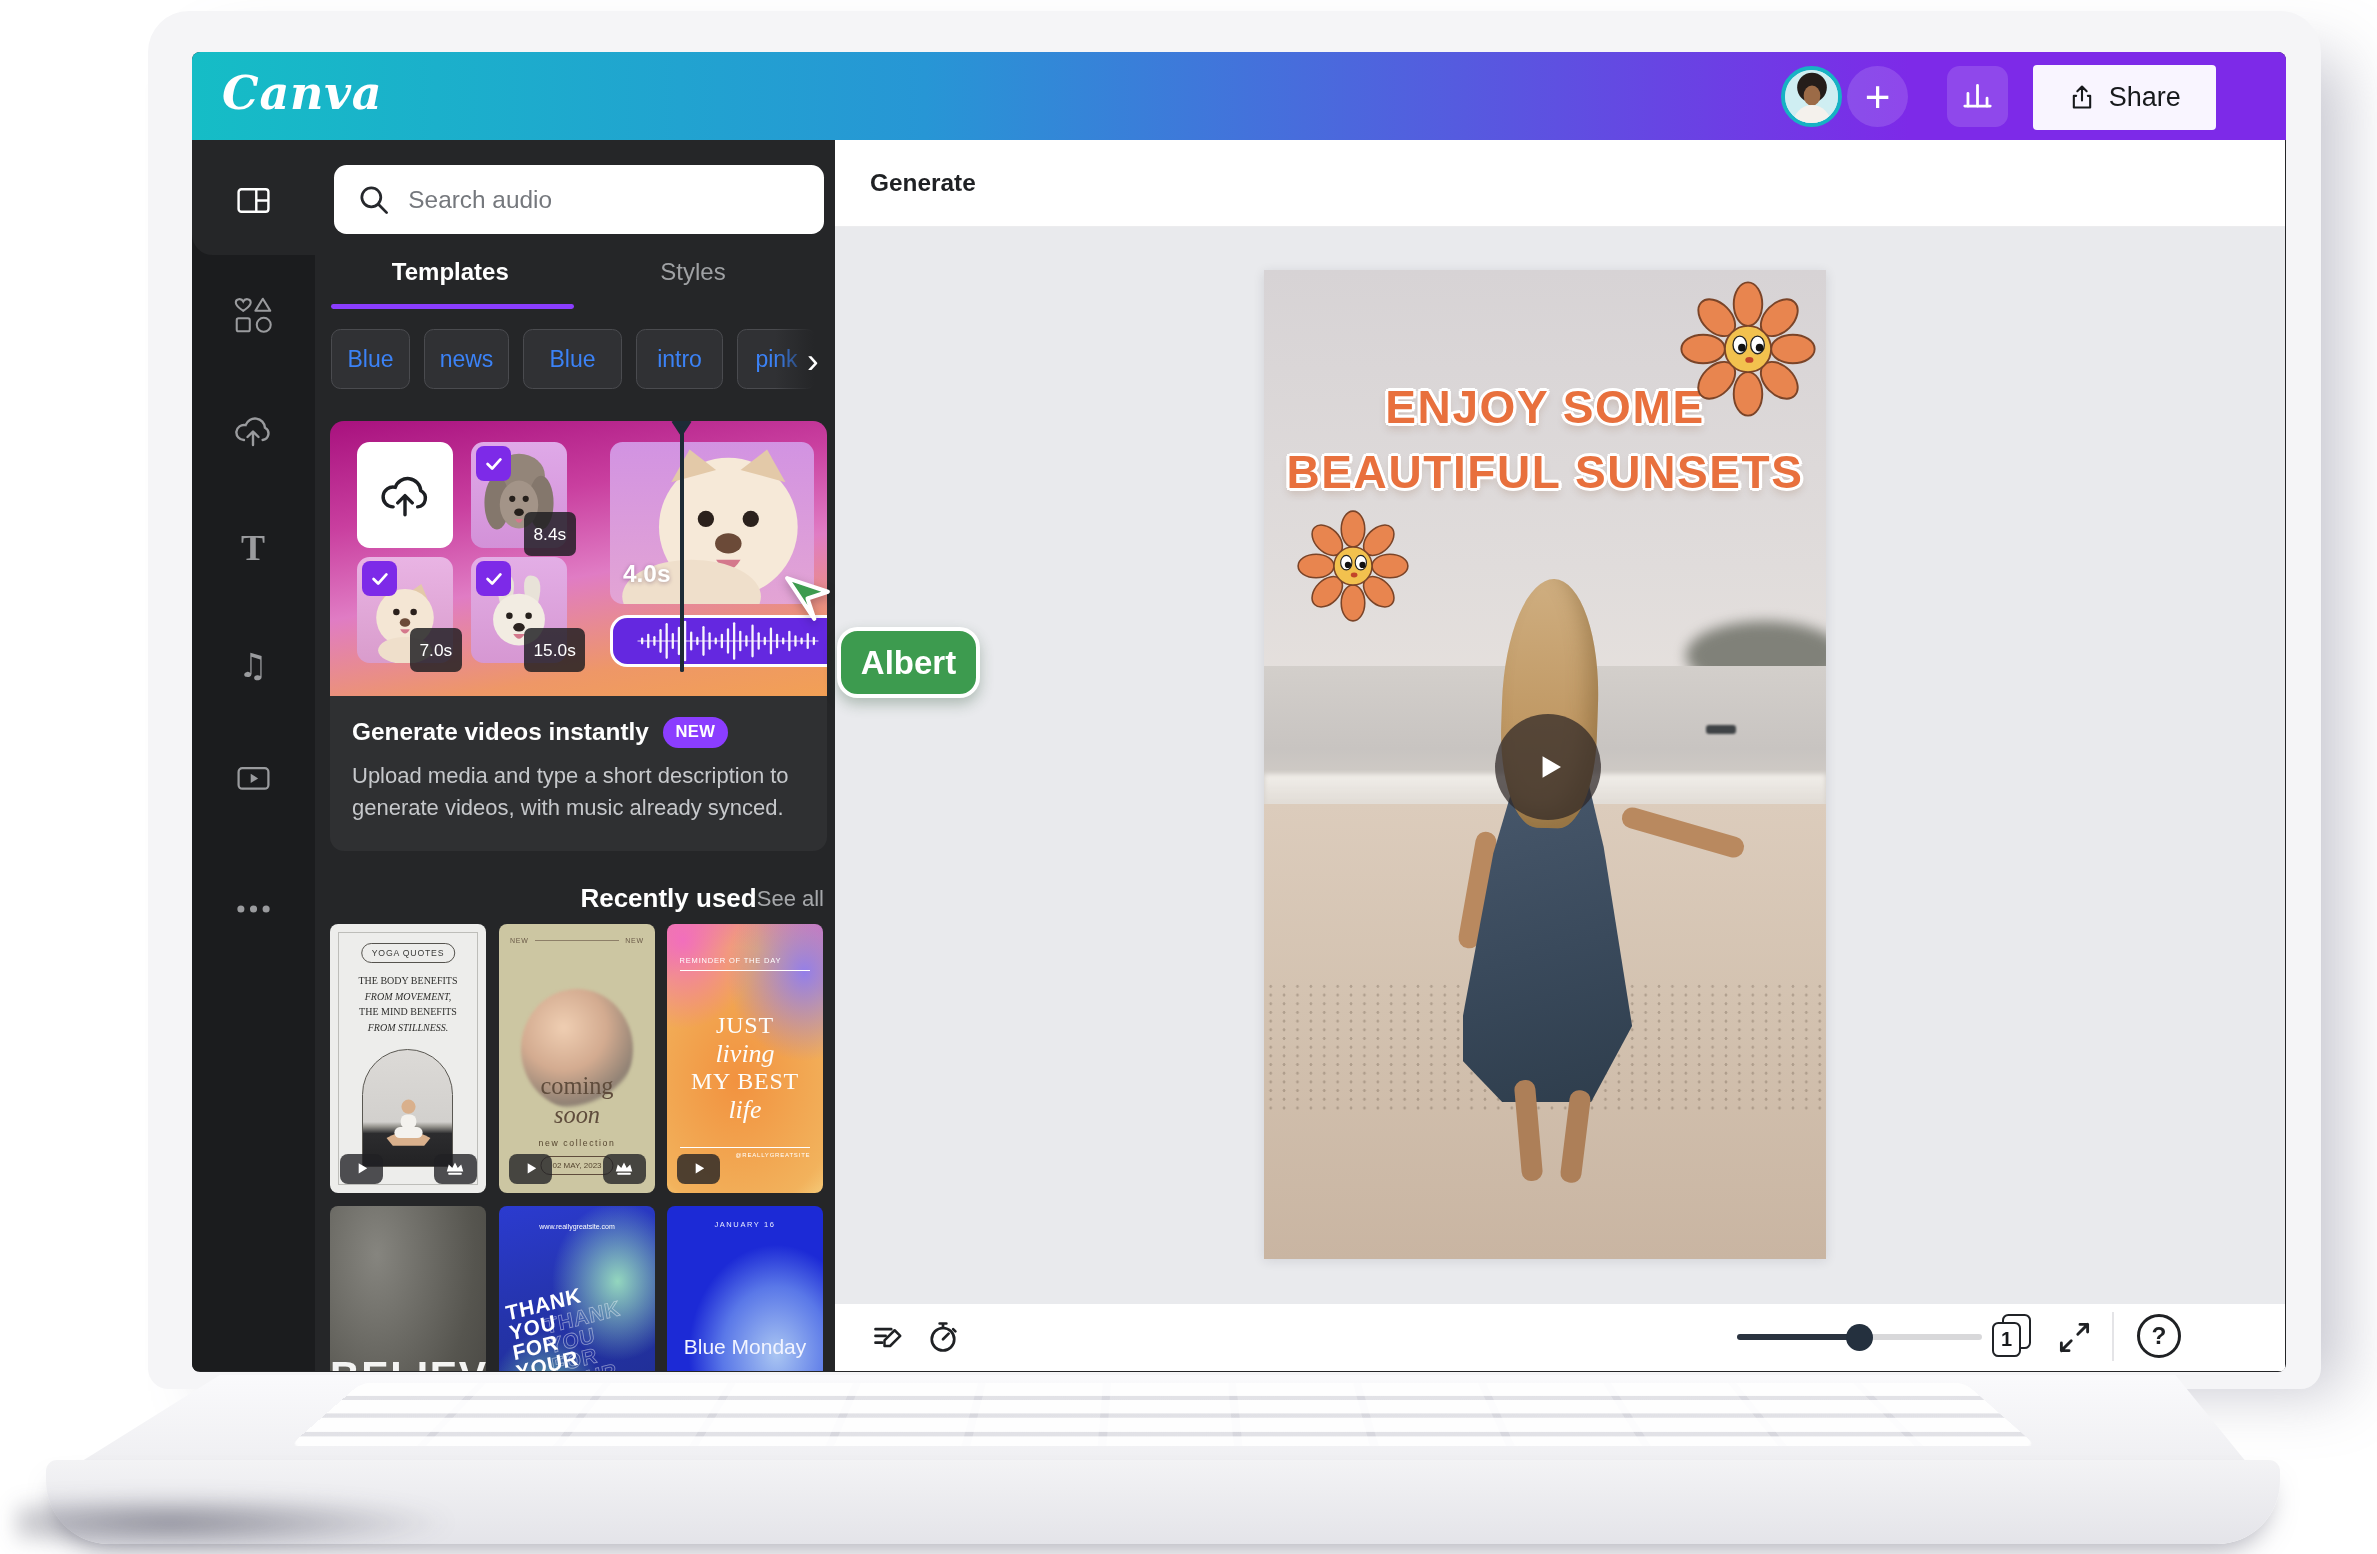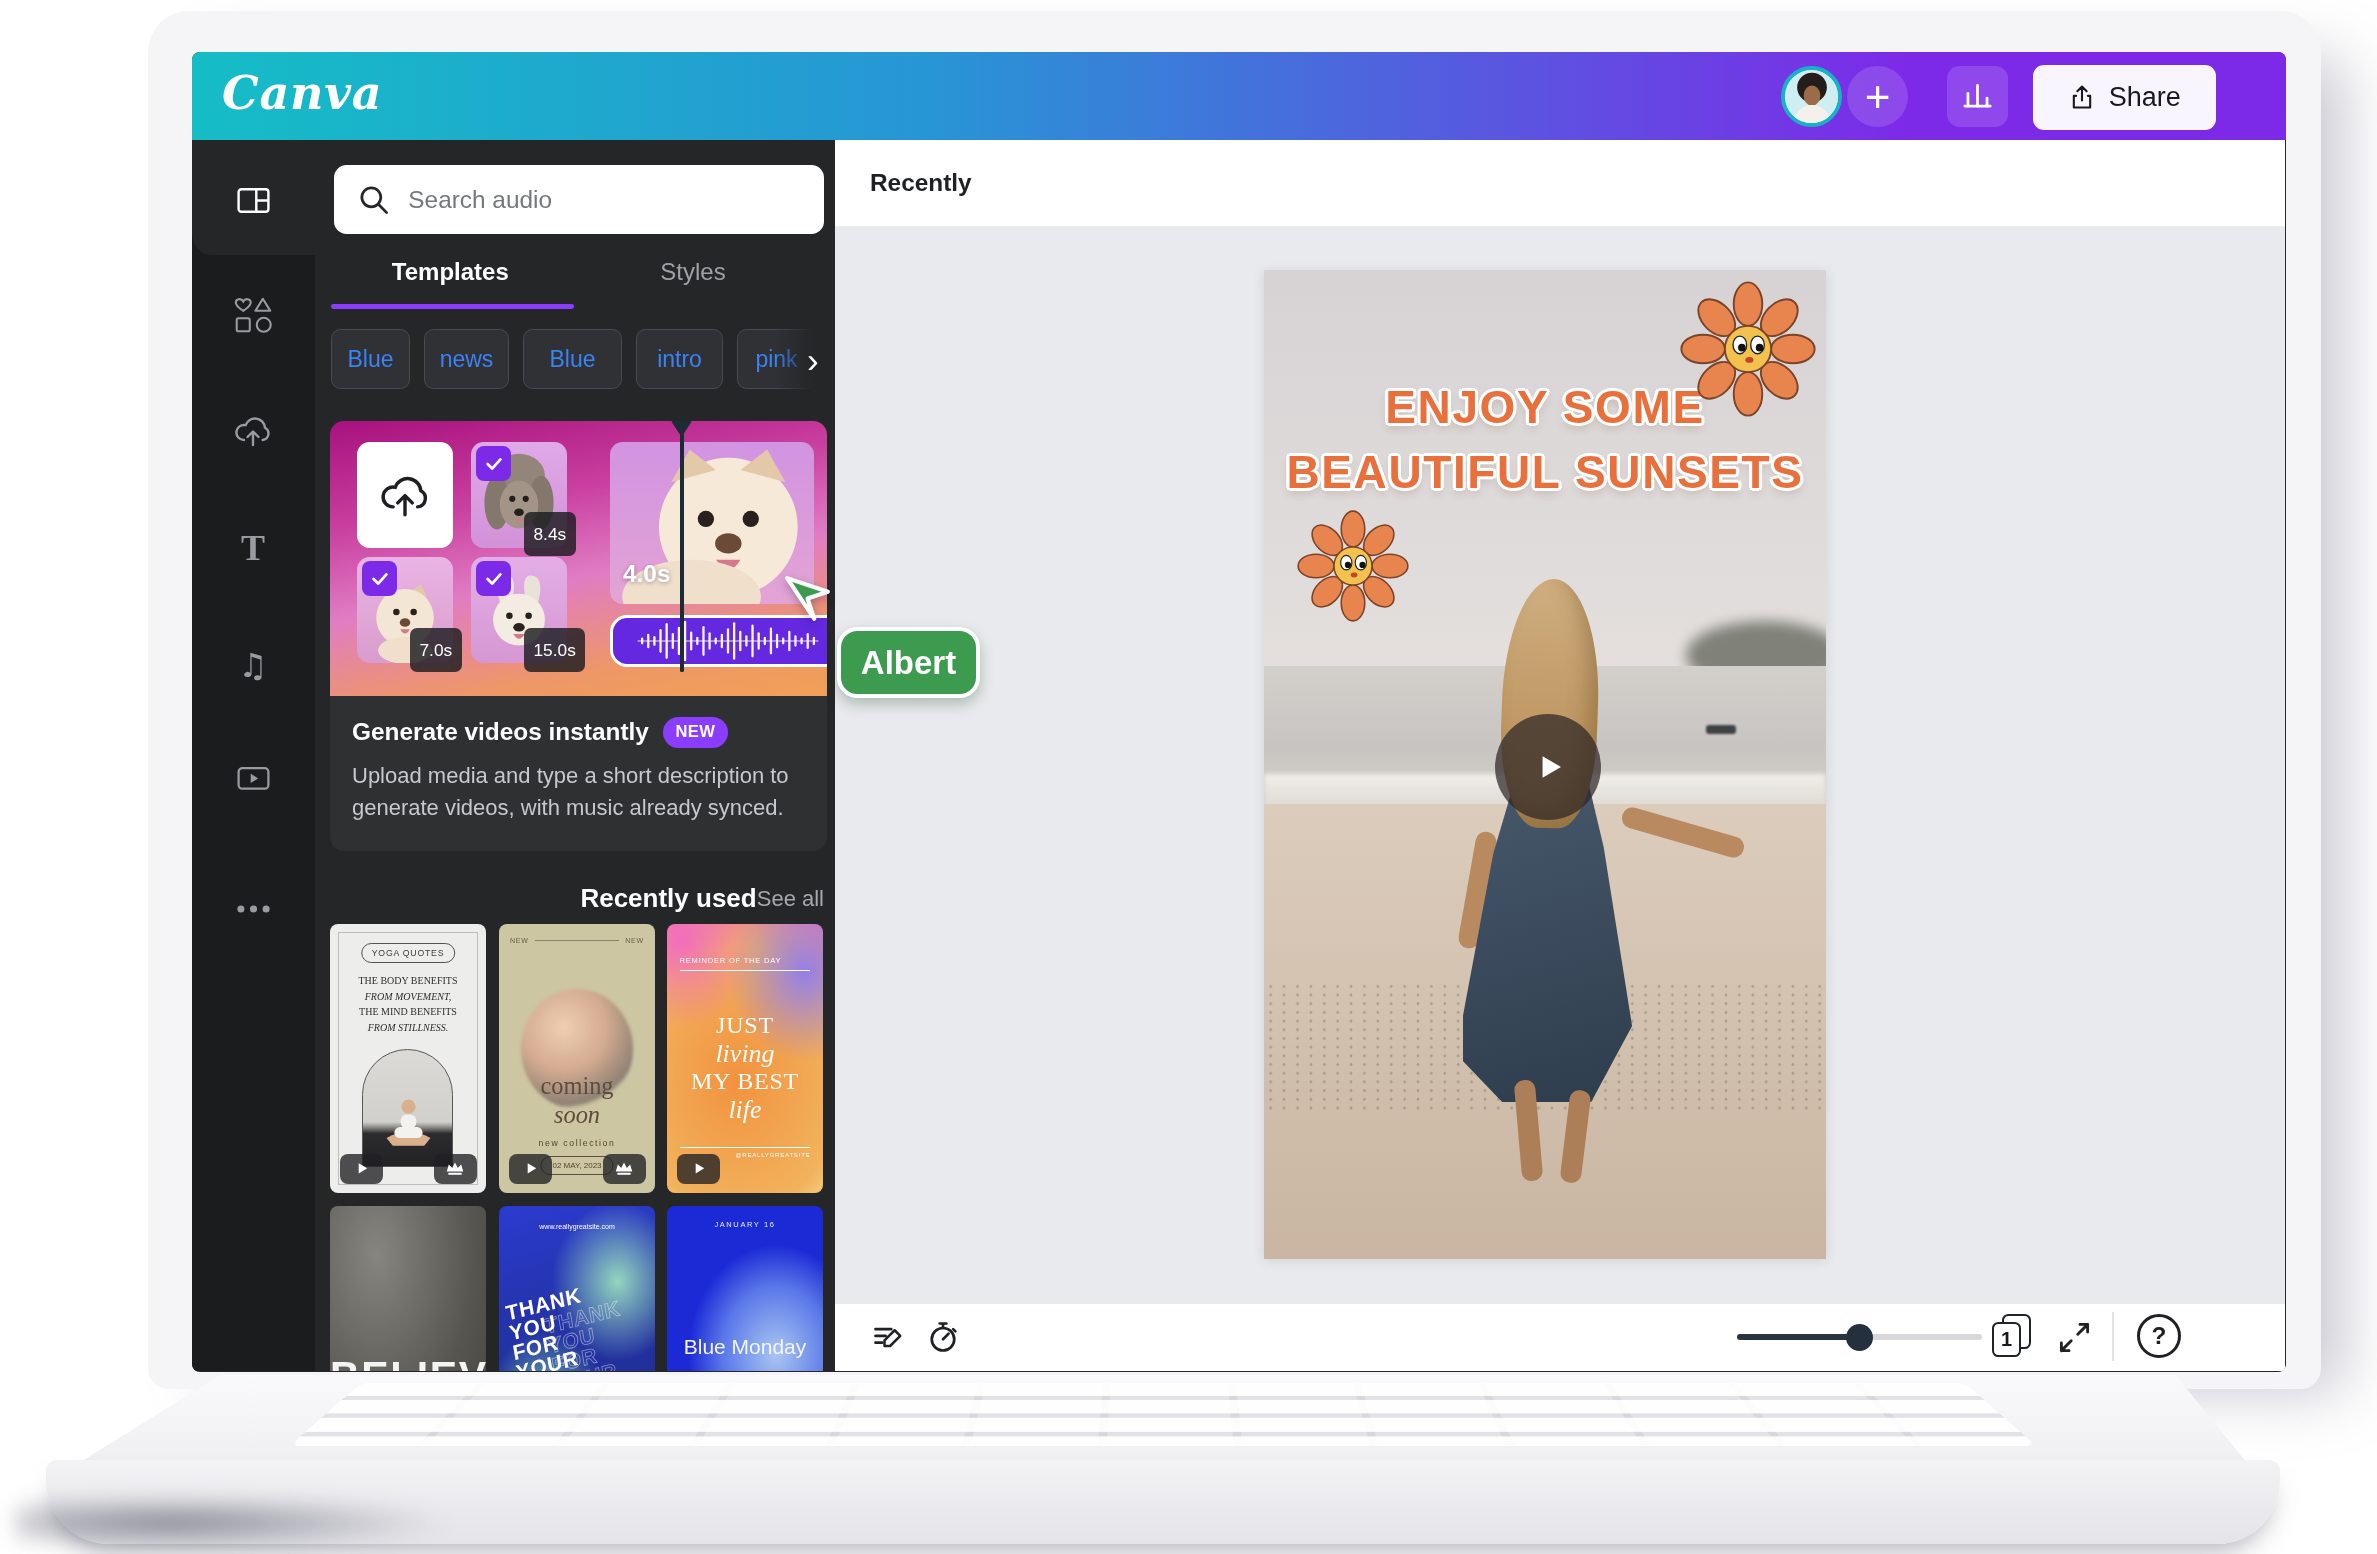--- a/index.html
+++ b/index.html
@@ -34,21 +34,21 @@
     background:linear-gradient(90deg,#15bdc6 0%,#2796d5 35%,#5a55e0 63%,#7d2ae8 82%,#7d2ae8 100%); }
   .logo { position:absolute; left:30px; top:14px; font-family:"DejaVu Serif", serif;
           font-style:italic; font-weight:bold; font-size:46px; color:#fff; letter-spacing:0.8px; }
   .avatar { position:absolute; left:1589px; top:14px; width:61px; height:61px; border-radius:50%;
             border:4px solid #17b2c4; overflow:hidden; background:#cfeef2; }
   .plus-btn { position:absolute; left:1655px; top:14px; width:61px; height:61px; border-radius:50%;
               background:rgba(255,255,255,.14); color:#fff; font-size:44px; font-weight:300;
               display:flex; align-items:center; justify-content:center; border:none; }
   .insights-btn { position:absolute; left:1755px; top:14px; width:61px; height:61px; border-radius:12.6px;
               background:rgba(255,255,255,.14); display:flex; align-items:center; justify-content:center; border:none; }
-  .share-btn { position:absolute; left:1841px; top:12.6px; width:183px; height:65px; border-radius:11px;
+  .share-btn { position:absolute; left:1841px; top:12.6px; width:183px; height:65px; border-radius:4px;
               background:#f9f5ff; display:flex; align-items:center; justify-content:center; gap:12.6px;
               font-size:27px; color:#17191c; border:none; font-family:inherit; }
 
   
   .rail { position:absolute; left:0; top:88px; width:123px; height:1231px; background:#1b1c1e; }
   .rail-active-bg { position:absolute; left:0; top:0; width:123px; height:115px;
                     background:#252628; border-radius:0 0 0 20.5px; }
   .rail-item { position:absolute; left:36px; width:50px; height:50px; display:flex;
                align-items:center; justify-content:center; background:none; border:none; }
   .rail-item .glyph { font-size:33px; color:#9a9b9e; font-family:"DejaVu Sans", sans-serif; }
@@ -574,21 +574,21 @@
           </div>
         </div>
         <div class="thumb t-r2 t-c3 monday">
           <div class="monday-date">JANUARY 16</div>
           <div class="monday-title">Blue Monday</div>
         </div>
       </div>
 
       <div class="canvas">
         <div class="toolbar">
-          <span class="toolbar-label">Recently</span>
+          <span class="toolbar-label">Generate</span>
         </div>
 
         <div class="design">
           <div class="ph-sky"></div>
           <div class="ph-land"></div>
           <div class="ph-sea"></div>
           <div class="ph-boat"></div>
           <div class="ph-foam"></div>
           <div class="ph-sand"></div>
           <div class="ph-speck"></div>

